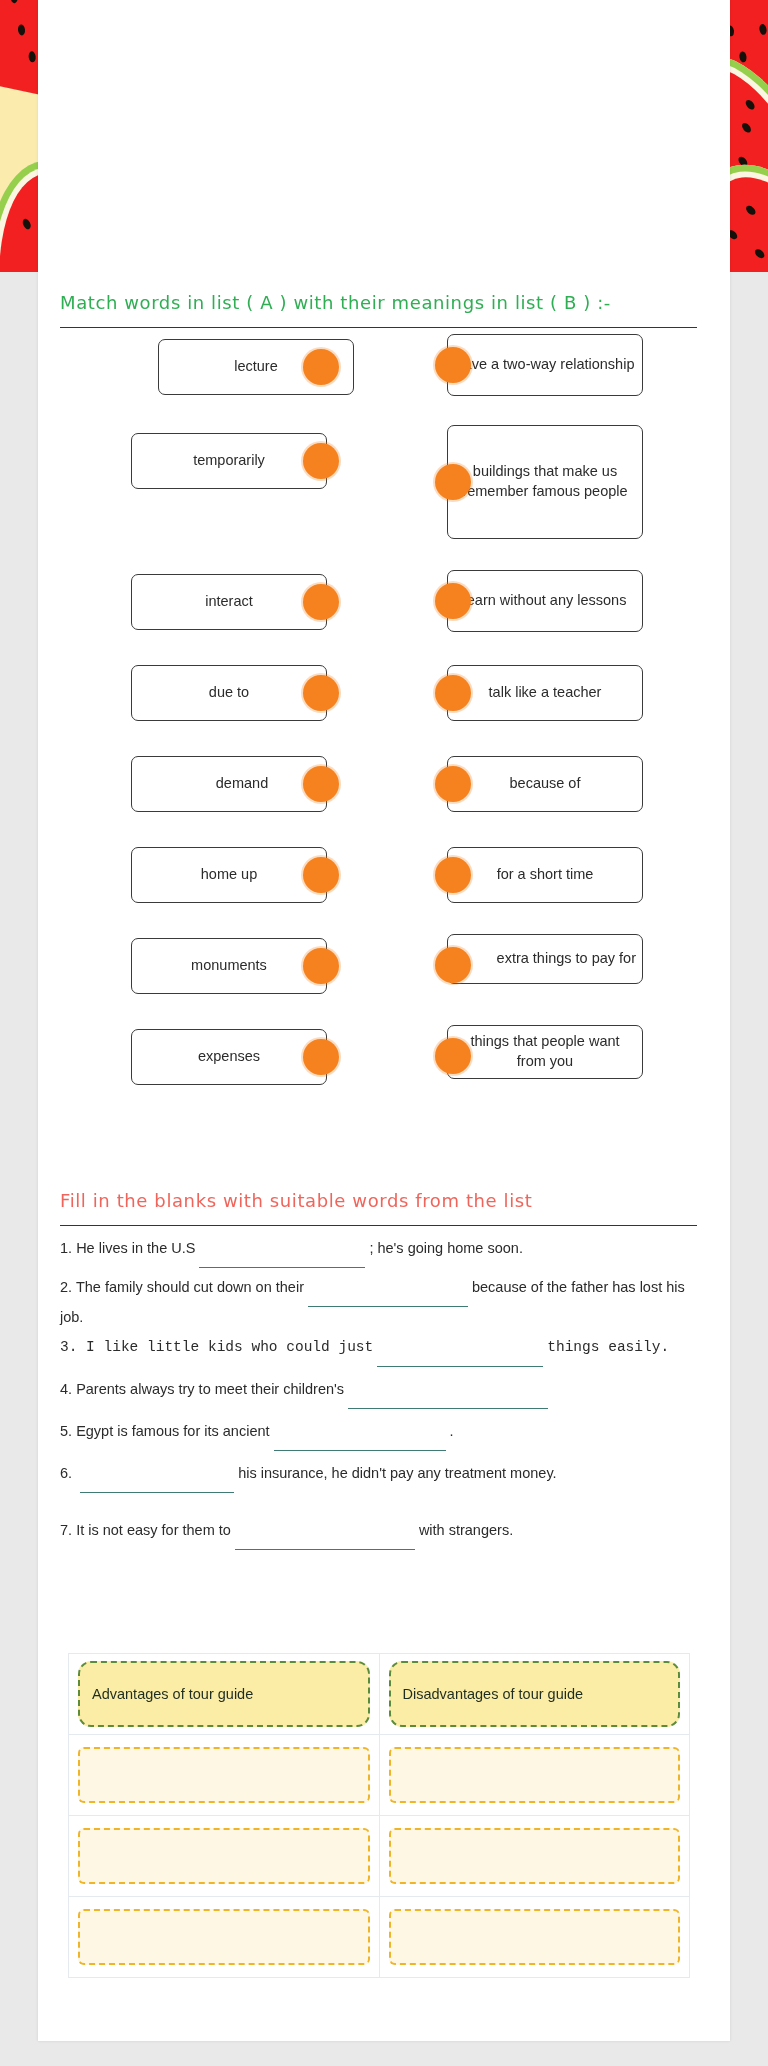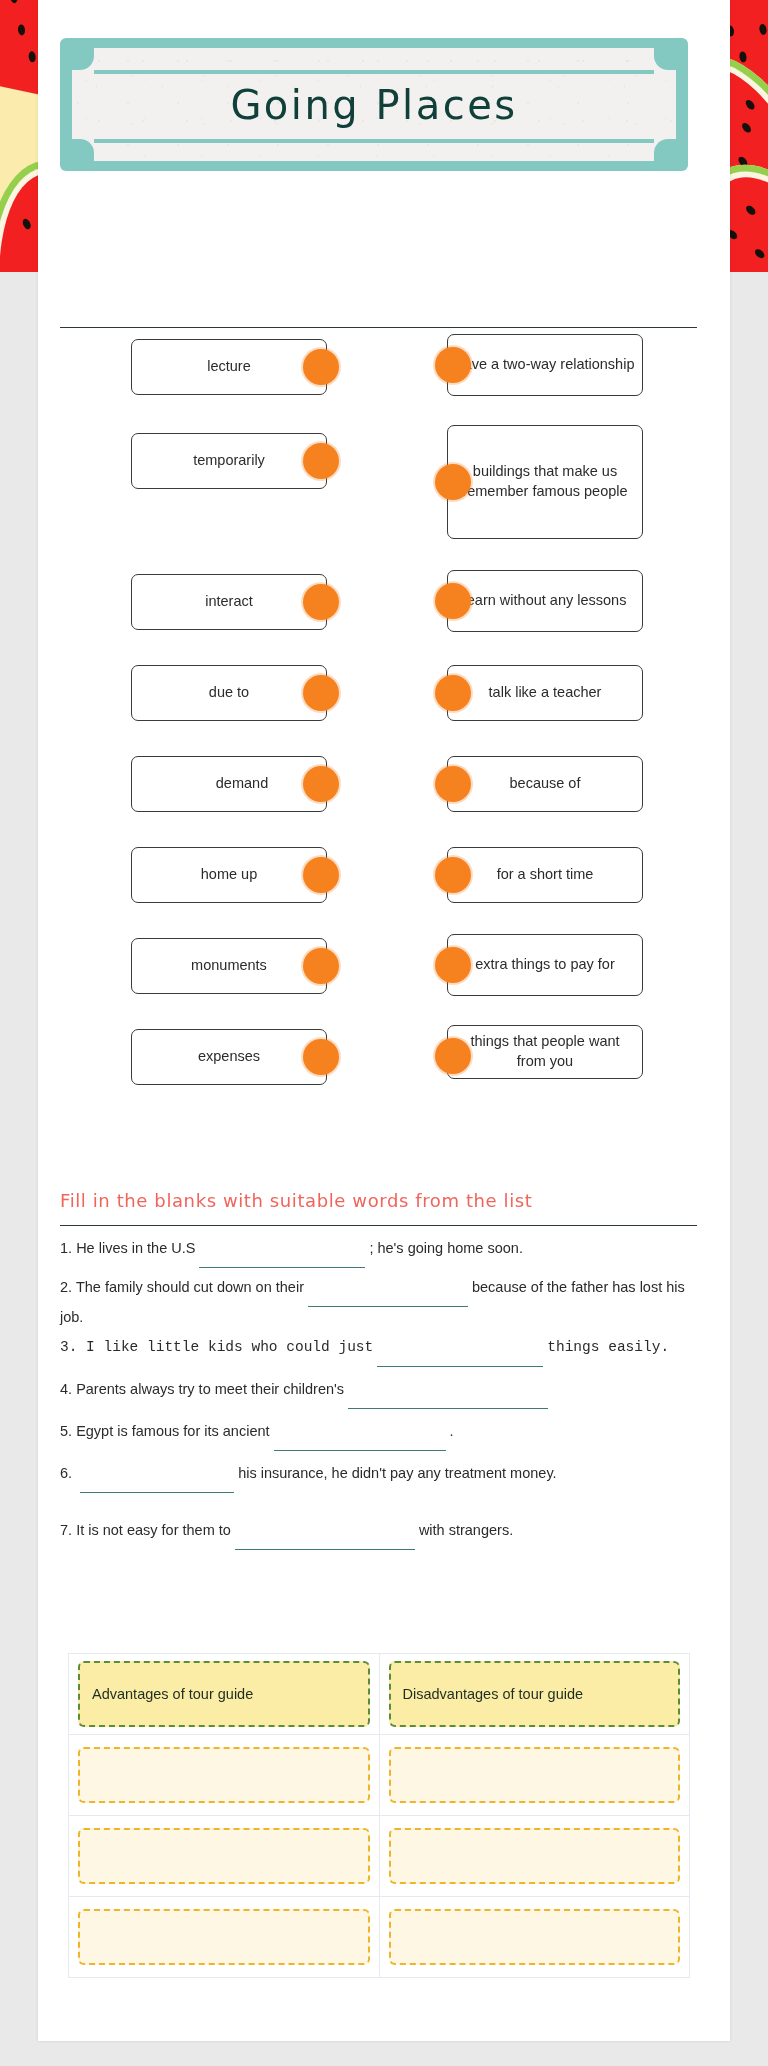--- a/index.html
+++ b/index.html
@@ -212,21 +212,21 @@
   }
   .sort-table td {
     border: 1px solid #e4eaef;
     padding: 7px 9px;
     height: 66px;
     vertical-align: middle;
   }
   .cell-head {
     background: #fbeda6;
     border: 2px dashed #5c8c3a;
-    border-radius: 6px;
+    border-radius: 13px;
     height: 100%;
     min-height: 56px;
     display: flex;
     align-items: center;
     padding-left: 12px;
     font-size: 14.5px;
     color: #1f2d20;
     box-sizing: border-box;
   }
   .cell-empty {
@@ -501,35 +501,25 @@
       <div class="loose-seed" style="left: 238px; top: 212px;"></div>
       <div class="loose-seed" style="left: 430px; top: 226px;"></div>
       <div class="loose-seed" style="left: 610px; top: 210px;"></div>
       <div class="loose-seed" style="left: 160px; top: 10px;"></div>
       <div class="loose-seed" style="left: 350px; top: 16px;"></div>
       <div class="loose-seed" style="left: 540px; top: 12px;"></div>
     </div>
 
   <div class="sheet"></div>
 
-  <div class="plaque">
-    <div class="plaque-inner">
-      <div class="plaque-rule top"></div>
-      <div class="plaque-rule bottom"></div>
-      <div class="plaque-title">Going Places</div>
-    </div>
-    <div class="plaque-corner tl"></div>
-    <div class="plaque-corner tr"></div>
-    <div class="plaque-corner bl"></div>
-    <div class="plaque-corner br"></div>
-  </div>
-
+
+  <div class="section-head green">Match words in list ( A )  with their meanings in list  ( B )  :-</div>
   <div class="section-rule r1"></div>
   <div id="matching-area">
-      <div class="mbox left" style="top: 339px; height: 56px;">
+      <div class="mbox left" style="top: 339px; height: 56px; margin-left: 27px;">
         <span class="txt">lecture</span>
       </div>
       <div class="dot" style="left: 303px; top: 349px;"></div>
       <div class="mbox left" style="top: 433px; height: 56px;">
         <span class="txt">temporarily</span>
       </div>
       <div class="dot" style="left: 303px; top: 443px;"></div>
       <div class="mbox left" style="top: 574px; height: 56px;">
         <span class="txt">interact</span>
       </div>
@@ -571,21 +561,21 @@
       </div>
       <div class="dot" style="left: 435px; top: 675px;"></div>
       <div class="mbox right" style="top: 756px; height: 56px;">
         <span class="txt">because of</span>
       </div>
       <div class="dot" style="left: 435px; top: 766px;"></div>
       <div class="mbox right" style="top: 847px; height: 56px;">
         <span class="txt">for a short time</span>
       </div>
       <div class="dot" style="left: 435px; top: 857px;"></div>
-      <div class="mbox right" style="top: 934px; height: 62px;">
+      <div class="mbox right" style="top: 934px; height: 50px; justify-content: flex-end;">
         <span class="txt">extra things to pay for</span>
       </div>
       <div class="dot" style="left: 435px; top: 947px;"></div>
       <div class="mbox right" style="top: 1025px; height: 54px;">
         <span class="txt">things that people want from you</span>
       </div>
       <div class="dot" style="left: 435px; top: 1038px;"></div>
     </div>
 
   <div class="section-head red">Fill in the blanks with suitable words from the list</div>

